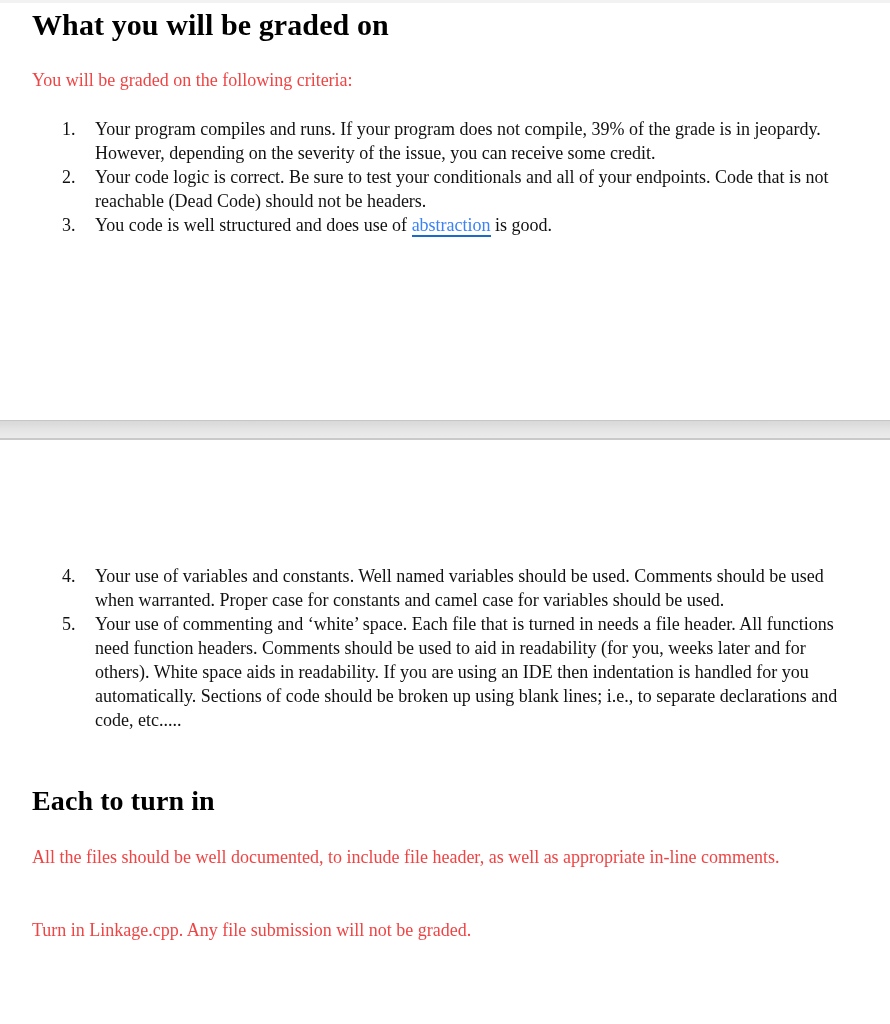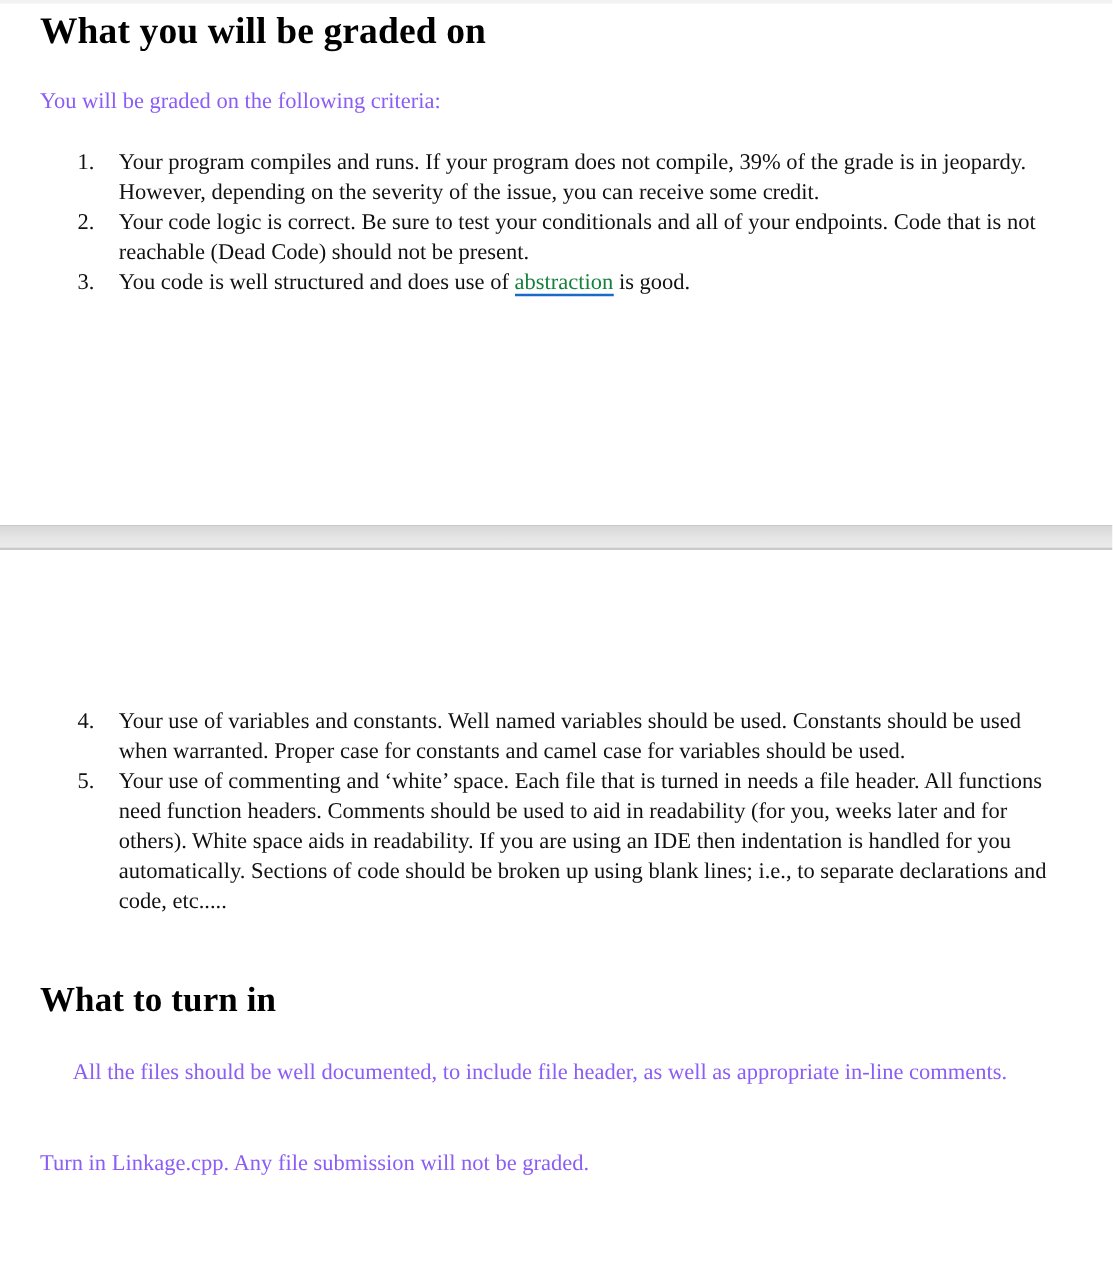--- a/index.html
+++ b/index.html
@@ -62,32 +62,31 @@
       top: 783px;
       font-size: 28px;
       line-height: 36px;
     }
 
     p.para {
       position: absolute;
       margin: 0;
       font-size: 18px;
       line-height: 24px;
-      color: #8b5cf6;
+      color: #ef4444;
     }
     .intro-para {
       left: 32px;
       top: 65px;
       white-space: nowrap;
     }
     .turnin-para-1 {
       left: 32px;
       top: 845px;
       width: 800px;
-      text-align: center;
     }
     .turnin-para-2 {
       left: 32px;
       top: 918px;
       white-space: nowrap;
     }
 
     ol.criteria {
       position: absolute;
       margin: 0;
@@ -110,21 +109,21 @@
       left: 0;
       top: 0;
     }
     ol.criteria li .text {
       display: block;
     }
     .criteria-page-1 li .text { width: 760px; }
     .criteria-page-2 li .text { width: 745px; }
 
     a.link {
-      color: #15803d;
+      color: #3b82f6;
       text-decoration: none;
       border-bottom: 2px solid #1a6ac8;
       padding-bottom: 0px;
     }
   </style>
 </head>
 <body>
 
 <div class="top-edge"></div>
 
@@ -133,41 +132,41 @@
 
   <p class="para intro-para">You will be graded on the following criteria:</p>
 
   <ol class="criteria criteria-page-1">
     <li>
       <span class="num">1.</span>
       <span class="text">Your program compiles and runs.  If your program does not compile, 39% of the grade is in jeopardy.  However, depending on the severity of the issue, you can receive some credit.</span>
     </li>
     <li>
       <span class="num">2.</span>
-      <span class="text">Your code logic is correct. Be sure to test your conditionals and all of your endpoints. Code that is not reachable (Dead Code) should not be present.</span>
+      <span class="text">Your code logic is correct. Be sure to test your conditionals and all of your endpoints. Code that is not reachable (Dead Code) should not be headers.</span>
     </li>
     <li>
       <span class="num">3.</span>
       <span class="text"><span>You code is well structured and does use of </span><a class="link">abstraction</a><span> is good.</span></span>
     </li>
   </ol>
 </div>
 
 <div class="page-gap"></div>
 
 <div class="page page-2"></div>
 
 <ol class="criteria criteria-page-2">
   <li>
     <span class="num">4.</span>
-    <span class="text">Your use of variables and constants.  Well named variables should be used.  Constants should be used when warranted.  Proper case for constants and camel case for variables should be used.</span>
+    <span class="text">Your use of variables and constants.  Well named variables should be used.  Comments should be used when warranted.  Proper case for constants and camel case for variables should be used.</span>
   </li>
   <li>
     <span class="num">5.</span>
     <span class="text">Your use of commenting and ‘white’ space.  Each file that is turned in needs a file header.  All functions need function headers.   Comments should be used to aid in readability (for you, weeks later and for others).  White space aids in readability.  If you are using an IDE then indentation is handled for you automatically.  Sections of code should be broken up using blank lines; i.e., to separate declarations and code, etc.....</span>
   </li>
 </ol>
 
-<h1 class="section-heading heading-turnin">What to turn in</h1>
+<h1 class="section-heading heading-turnin">Each to turn in</h1>
 
 <p class="para turnin-para-1">All the files should be well documented, to include file header, as well as appropriate in-line comments.</p>
 
 <p class="para turnin-para-2">Turn in Linkage.cpp.  Any file submission will not be graded.</p>
 
 </body></html>

